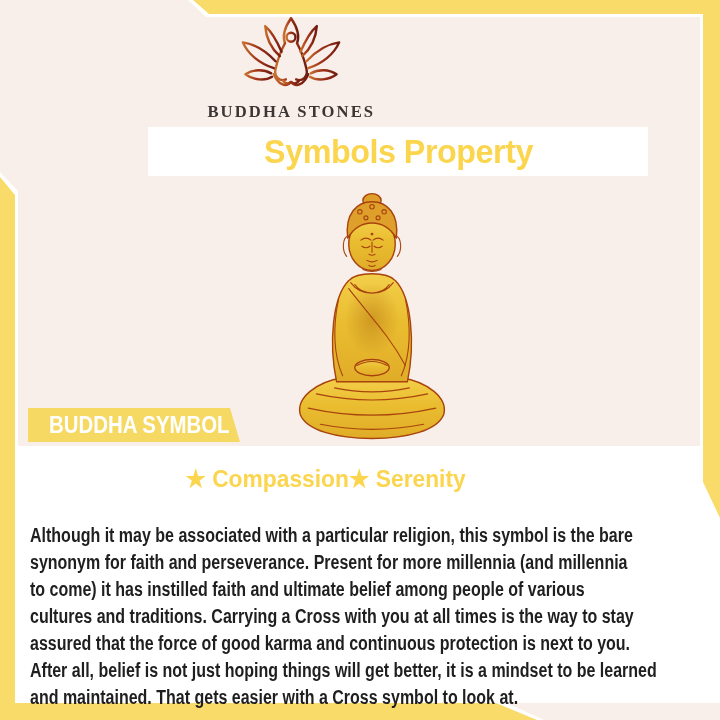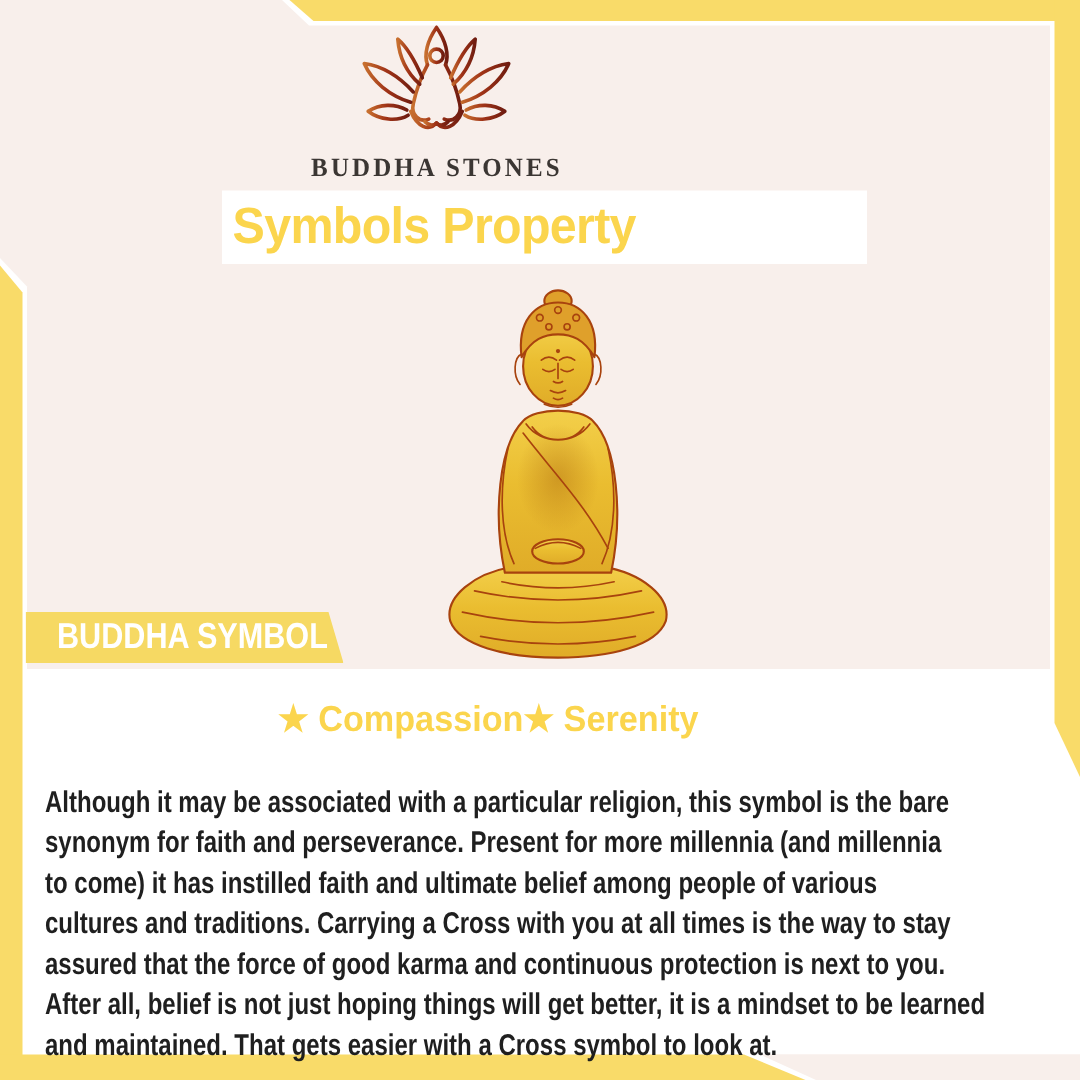--- a/index.html
+++ b/index.html
@@ -17,34 +17,34 @@
   .logo-wrap{position:absolute;left:0;top:14px;width:582px;text-align:center;}
   .logo-wrap svg{display:block;margin:0 auto;width:126px;height:86px;}
   .brand-name{
     margin-top:1px;font-family:"Liberation Serif",serif;font-size:17.5px;
     letter-spacing:2.2px;color:#3b3633;font-weight:600;
     transform:scaleX(.95);display:inline-block;transform-origin:center;
   }
 
   
   .title-box{
-    position:absolute;left:148px;top:127px;width:430px;height:49px;background:#ffffff;
-    display:flex;align-items:center;
+    position:absolute;left:148px;top:127px;width:500px;height:49px;background:#ffffff;
+    display:flex;align-items:center;justify-content:center;
   }
   .title-text{
     font-size:34px;font-weight:bold;color:#fbd54d;letter-spacing:-.5px;
     transform:scaleX(.95);transform-origin:center;white-space:nowrap;
   }
 
   
   .buddha{position:absolute;left:286px;top:185px;width:172px;height:260px;}
 
   
   .badge{
-    position:absolute;left:17px;top:408px;width:212px;height:34px;background:#f6d963;
+    position:absolute;left:28px;top:408px;width:212px;height:34px;background:#f6d963;
     clip-path:polygon(0 0,202px 0,212px 34px,0 34px);
   }
   .badge-label{
     display:inline-block;margin-left:21px;line-height:34px;font-size:24px;font-weight:bold;
     color:#ffffff;transform:scaleX(.85);transform-origin:left center;white-space:nowrap;
   }
 
   
   .props-heading{position:absolute;left:0;top:465px;width:652px;text-align:center;}
   .props-heading span{

